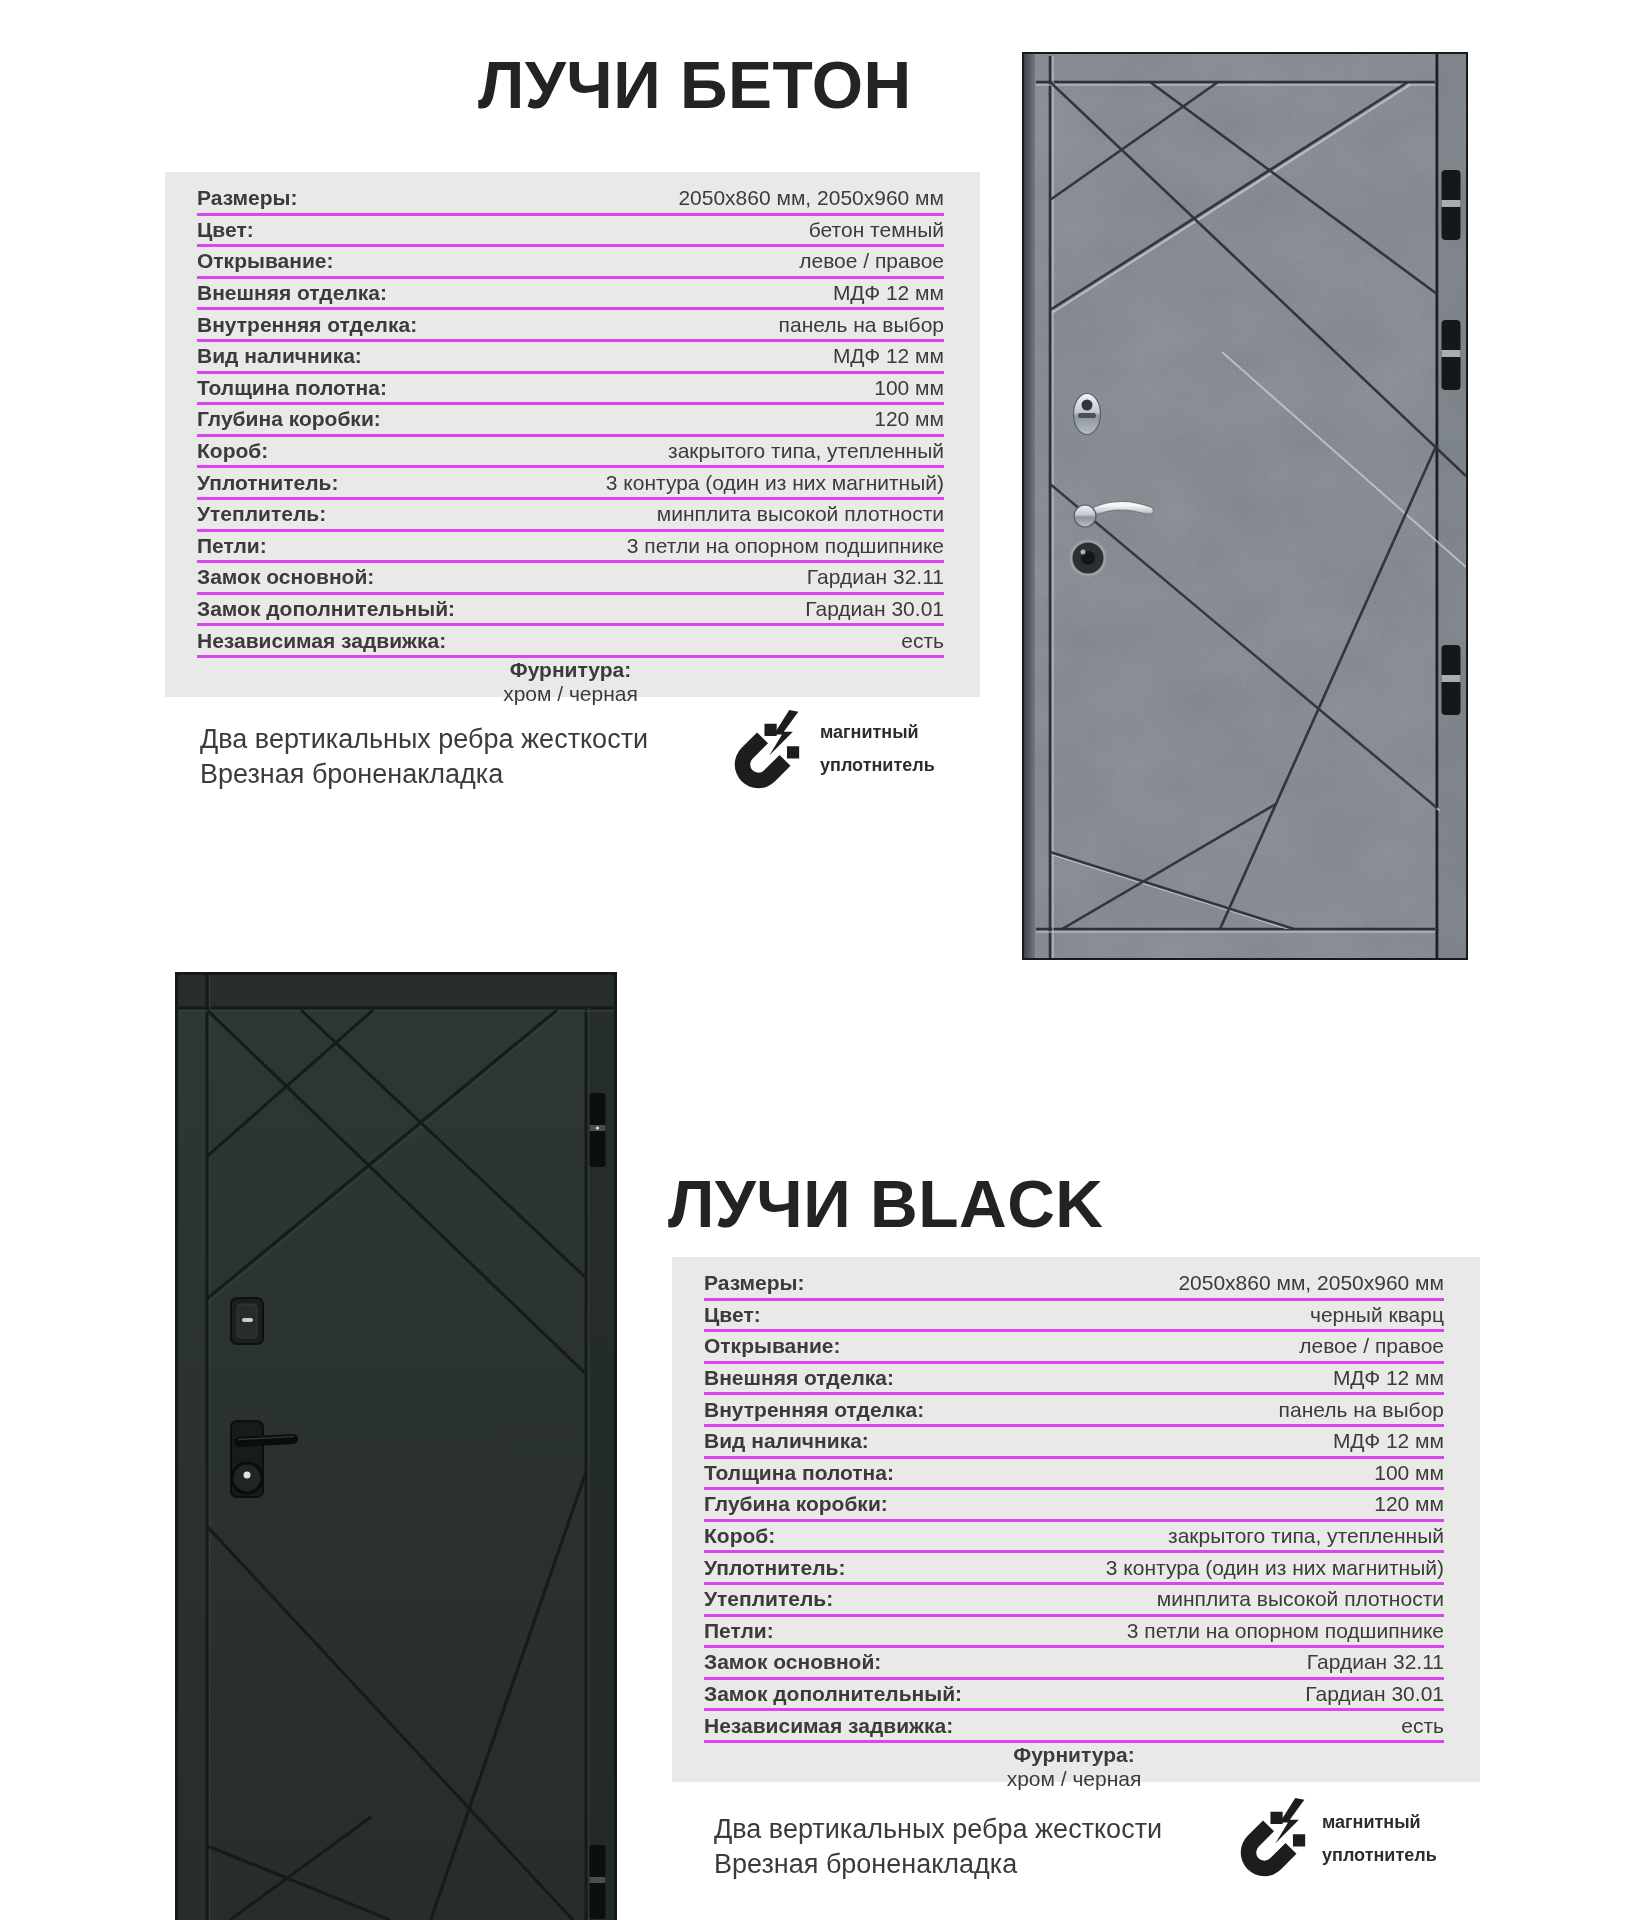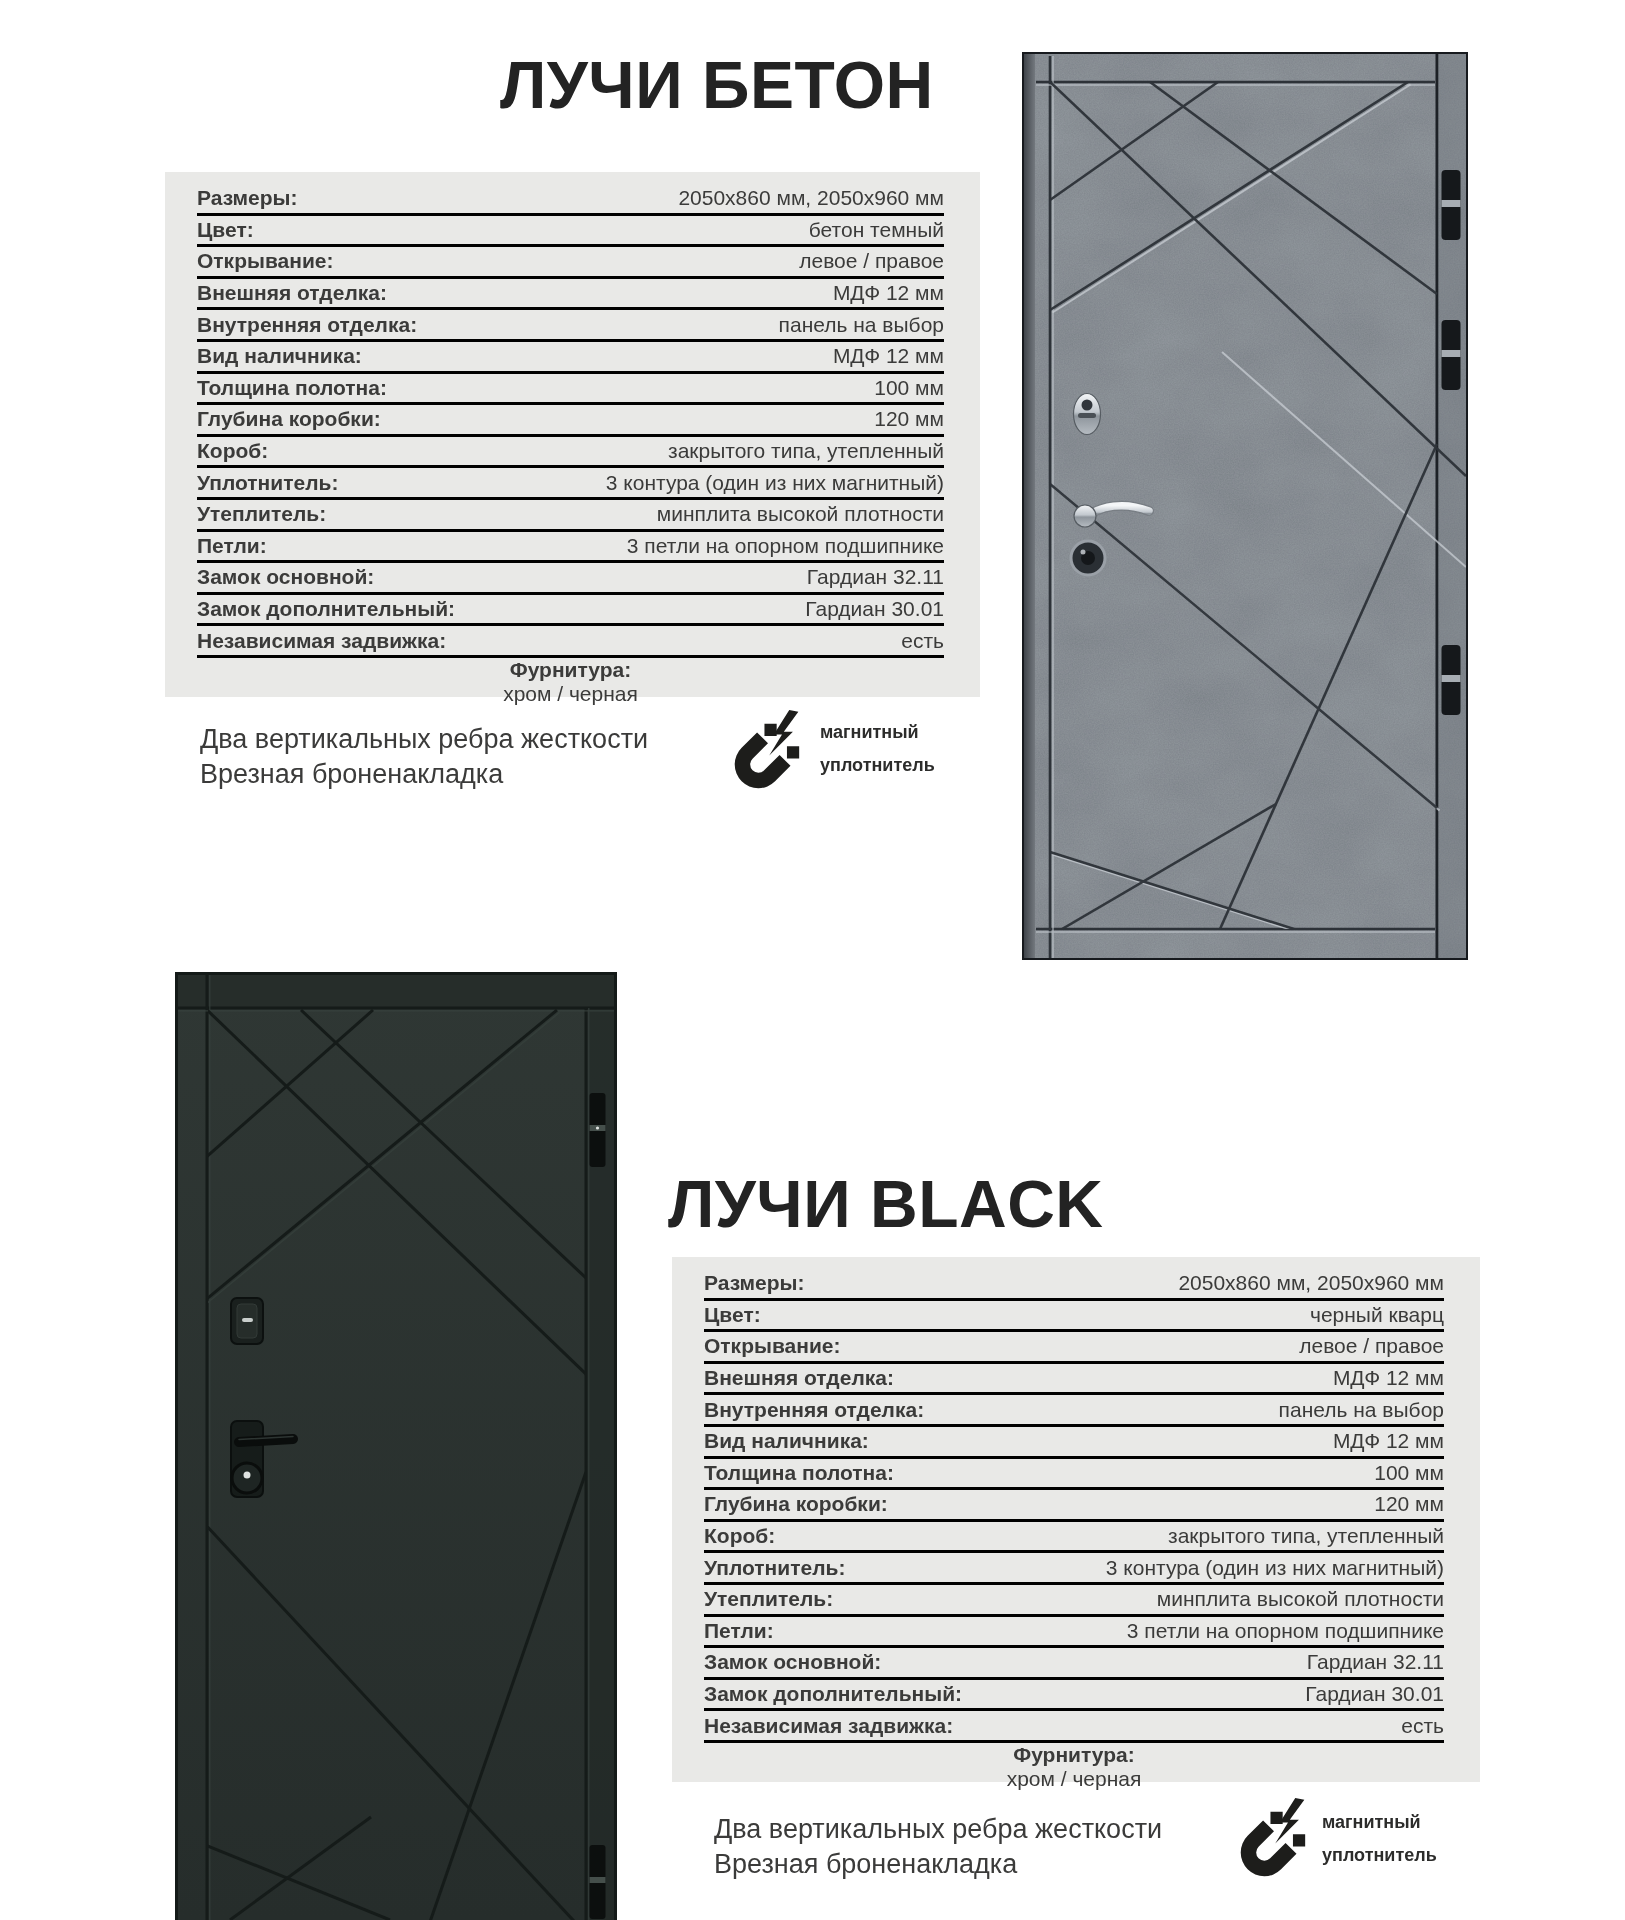--- a/index.html
+++ b/index.html
@@ -3,36 +3,36 @@
 <meta charset="utf-8">
 <style>
   html,body{margin:0;padding:0;background:#ffffff;}
   .canvas{position:relative;width:1625px;height:1920px;background:#ffffff;overflow:hidden;
           font-family:"Liberation Sans", sans-serif;color:#3b3b3a;}
   .title{position:absolute;font-weight:800;font-size:66px;line-height:70px;color:#232323;
          letter-spacing:0.5px;white-space:nowrap;}
   .spec-table{position:absolute;background:#e9e9e7;box-sizing:border-box;
               padding:12px 36px 9px 32px;}
   .spec-row{display:flex;justify-content:space-between;align-items:center;
-            height:28.6px;border-bottom:3px solid #000000;font-size:21px;}
+            height:28.6px;border-bottom:3px solid #d946ef;font-size:21px;}
   .spec-row:last-child{border-bottom:none;flex-direction:column;}
   .spec-label{font-weight:700;white-space:nowrap;}
   .spec-value{font-weight:400;text-align:right;white-space:nowrap;}
   .features{position:absolute;font-size:27px;font-weight:400;line-height:35px;color:#3b3b3a;}
   .badge-text{position:absolute;font-size:18px;font-weight:700;line-height:33px;color:#2c2c2b;}
   .magnet-icon{position:absolute;width:80px;height:92px;}
   .door{position:absolute;}
   .door svg{display:block;width:100%;height:100%;}
 </style>
 </head>
 <body>
 
 <div class="canvas">
 
-  <div class="title" style="left:478px;top:50px;margin-left:22px;">ЛУЧИ БЕТОН</div>
+  <div class="title" style="left:478px;top:50px;">ЛУЧИ БЕТОН</div>
 
   <div class="spec-table" style="left:165px;top:172px;width:815px;height:525px;">
       <div class="spec-row">
         <span class="spec-label">Размеры:</span>
         <span class="spec-value">2050х860 мм, 2050х960 мм</span>
       </div>
       <div class="spec-row">
         <span class="spec-label">Цвет:</span>
         <span class="spec-value">бетон темный</span>
       </div>

